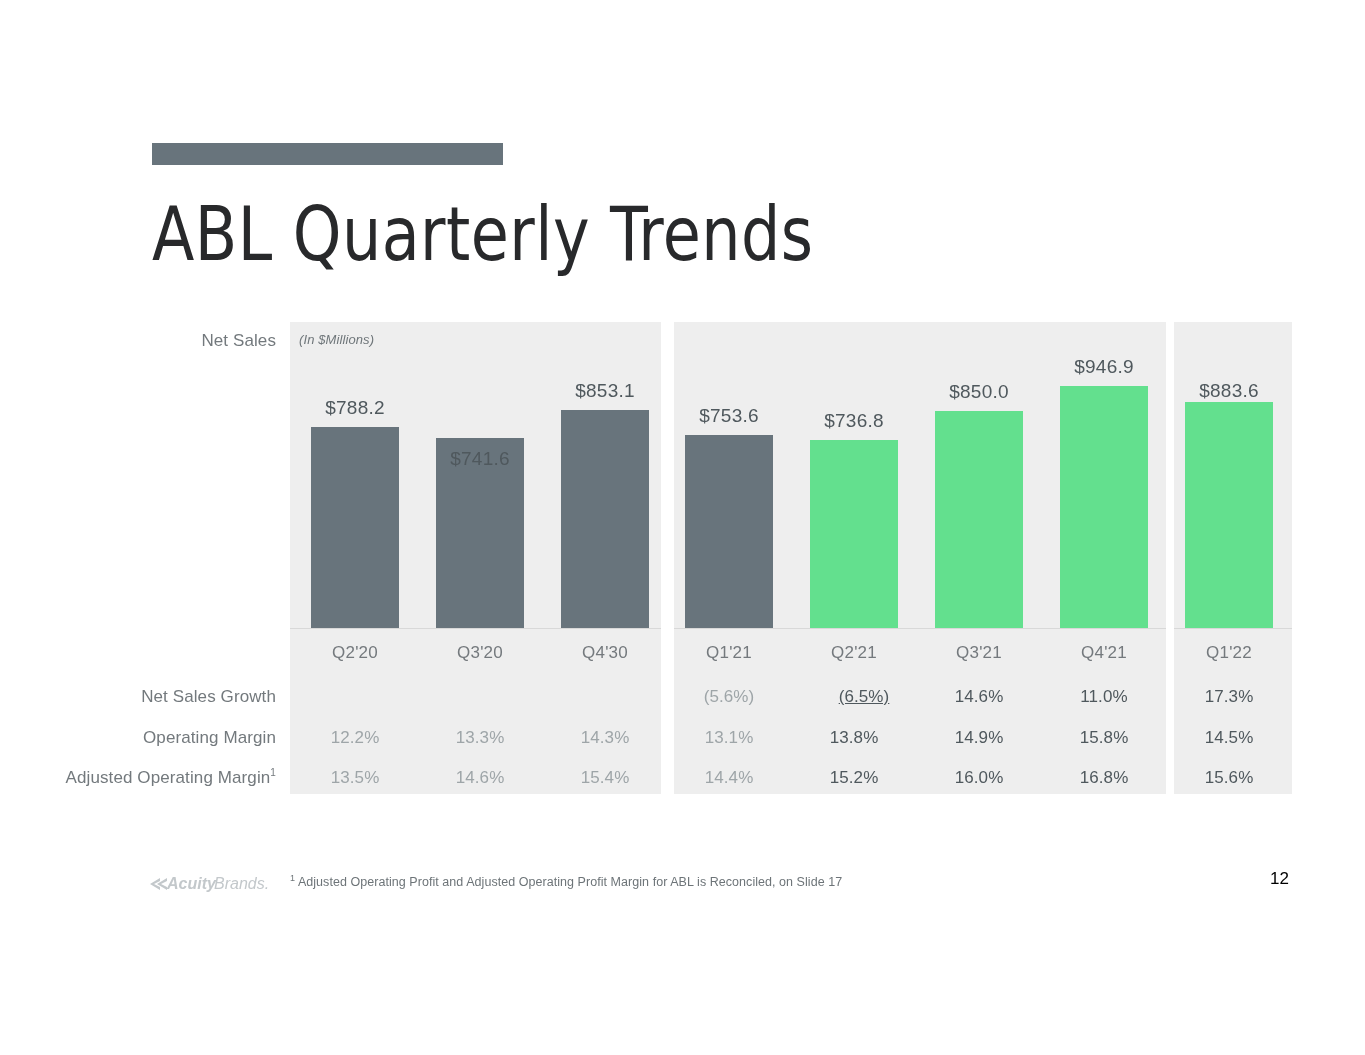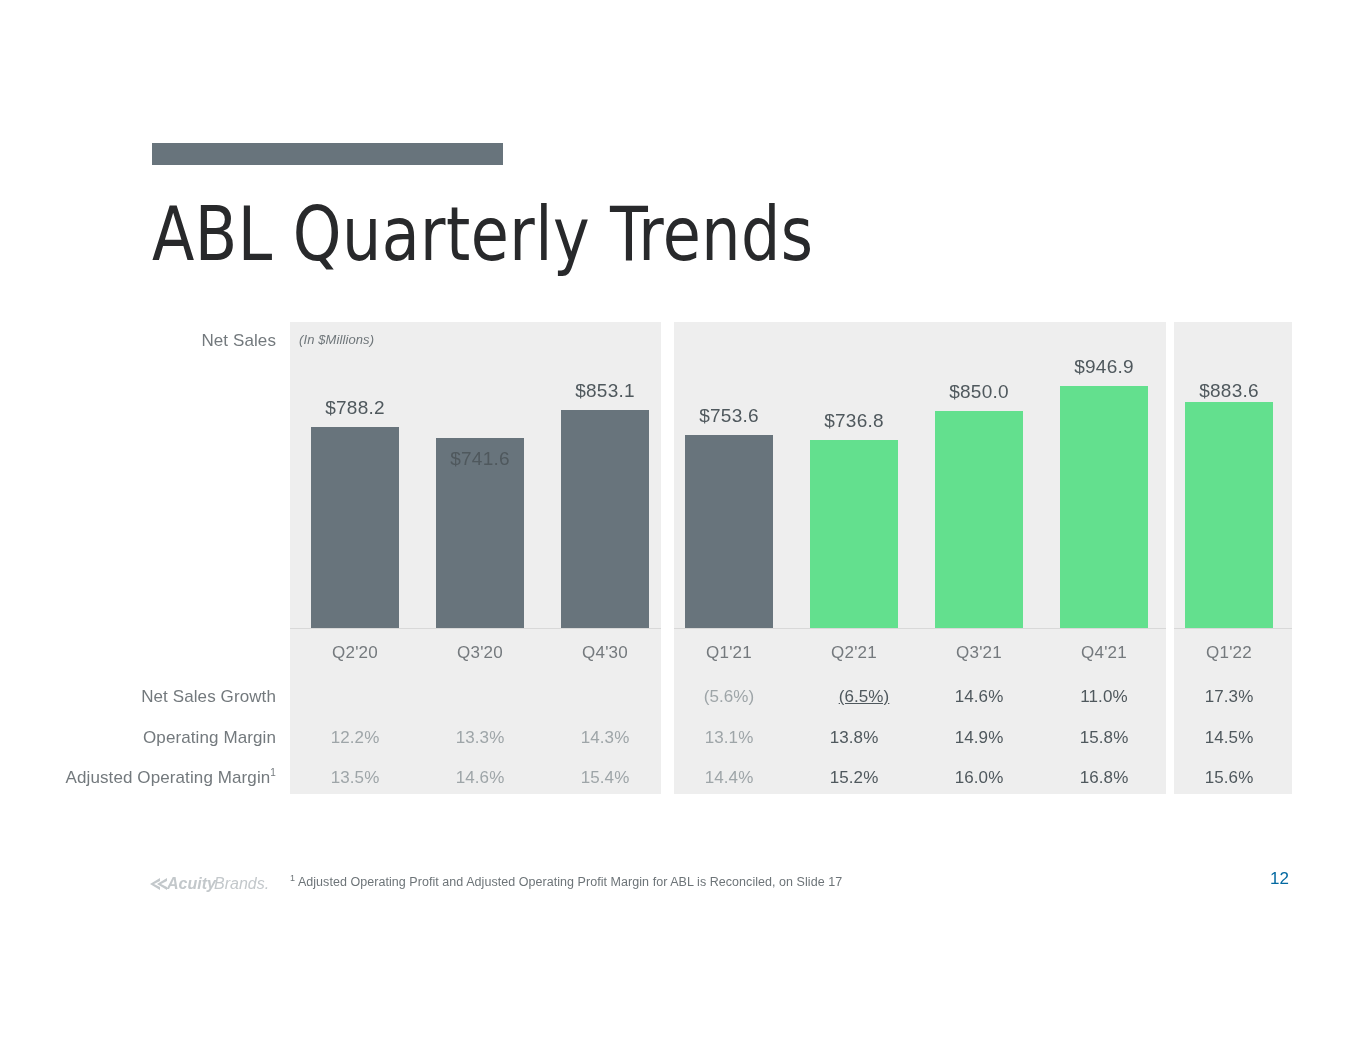--- a/index.html
+++ b/index.html
@@ -165,21 +165,21 @@
   #footnote sup {
     font-size: 9px;
     vertical-align: super;
     line-height: 0;
   }
   #page-number {
     position: absolute;
     left: 1270px;
     top: 869px;
     font-size: 17px;
-    color: #0369a1;
+    color: #000000;
   }
 </style>
 </head>
 <body>
 
 <div id="accent-bar"></div>
 
 <div id="slide-title">ABL Quarterly Trends</div>
 
 <div id="chart-area">

